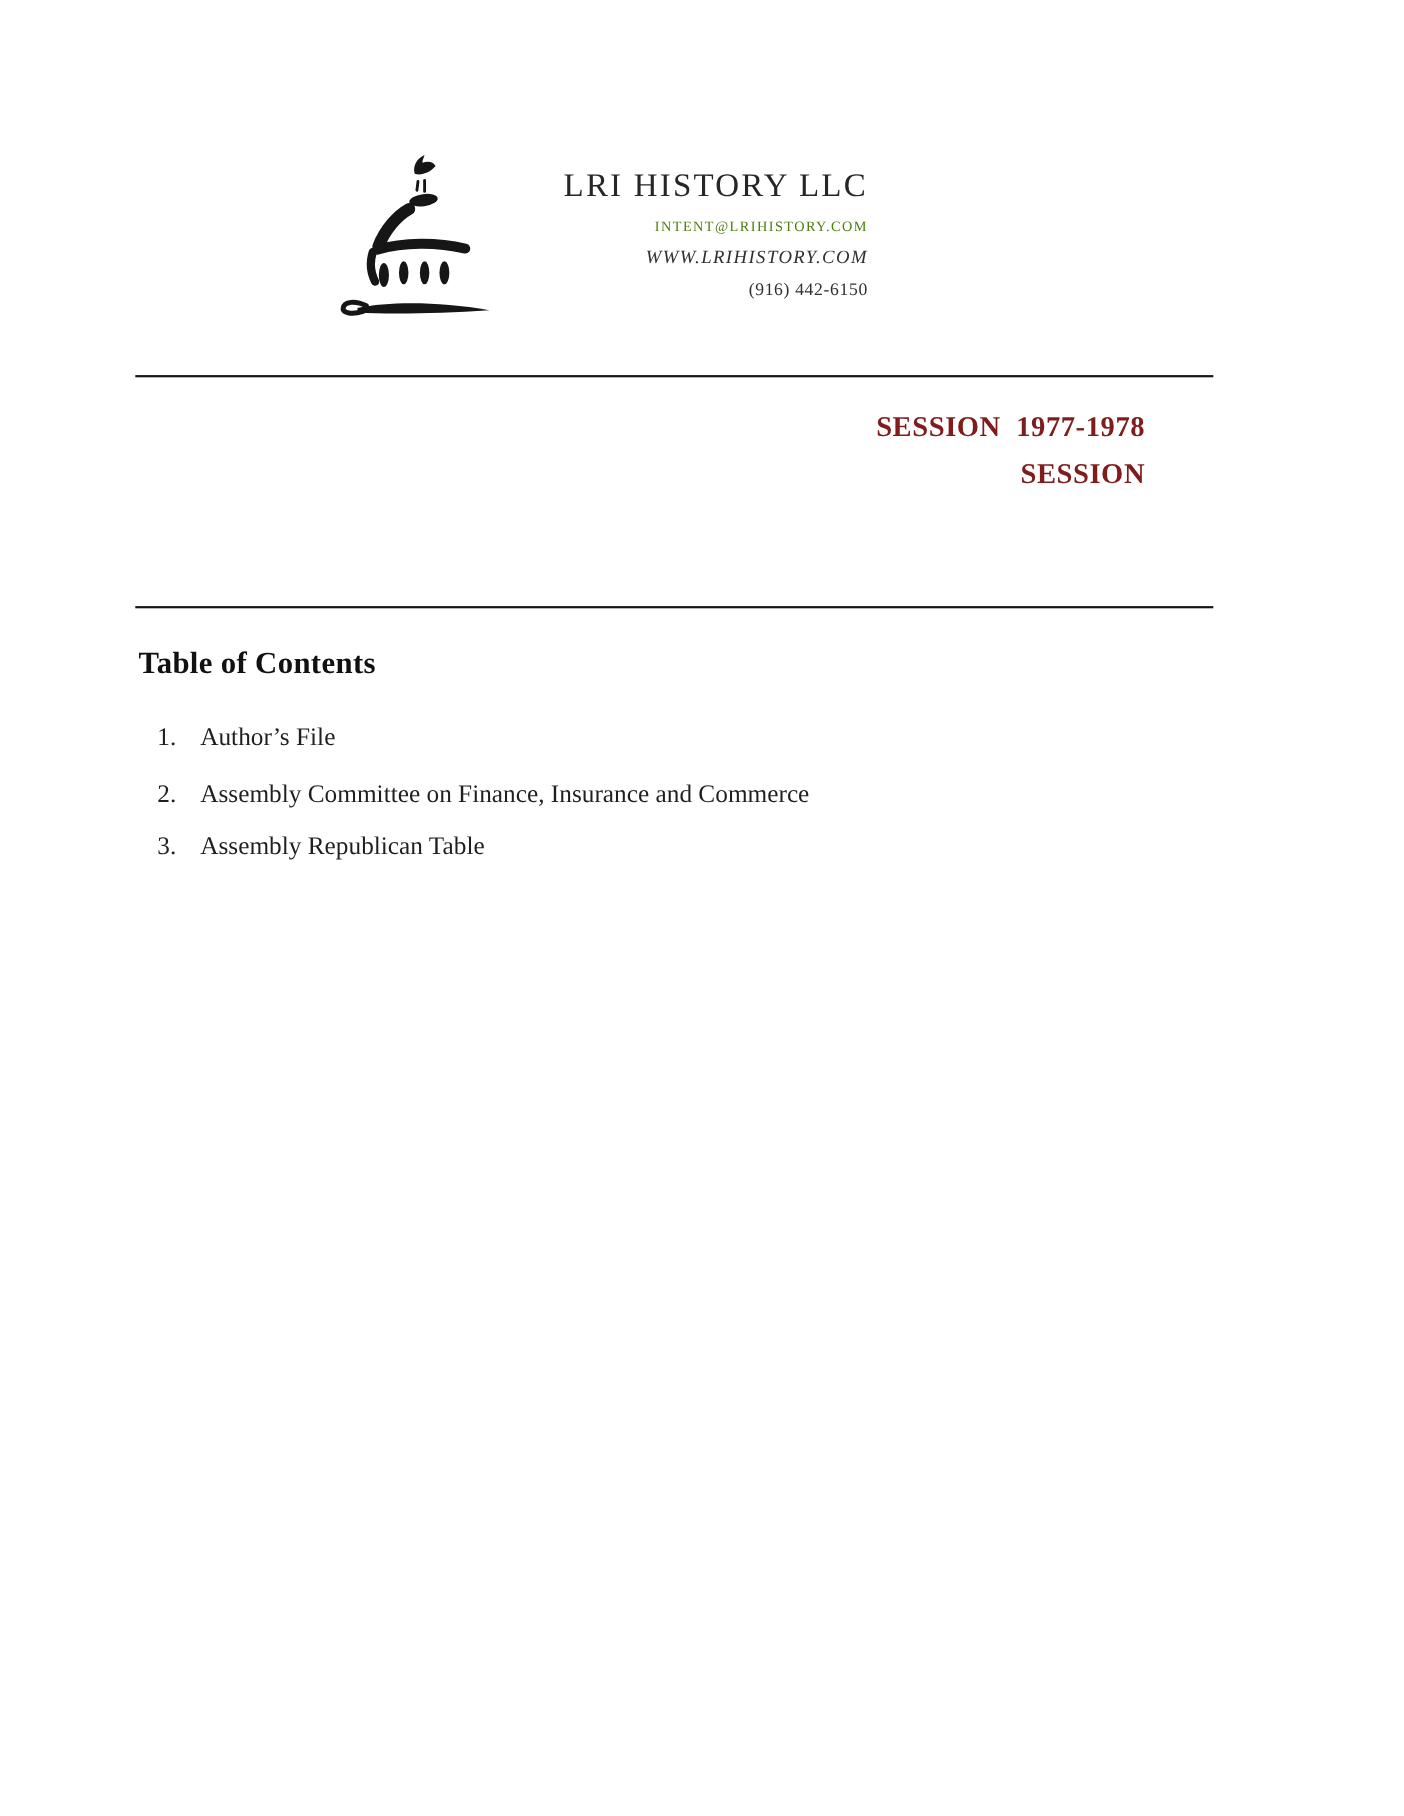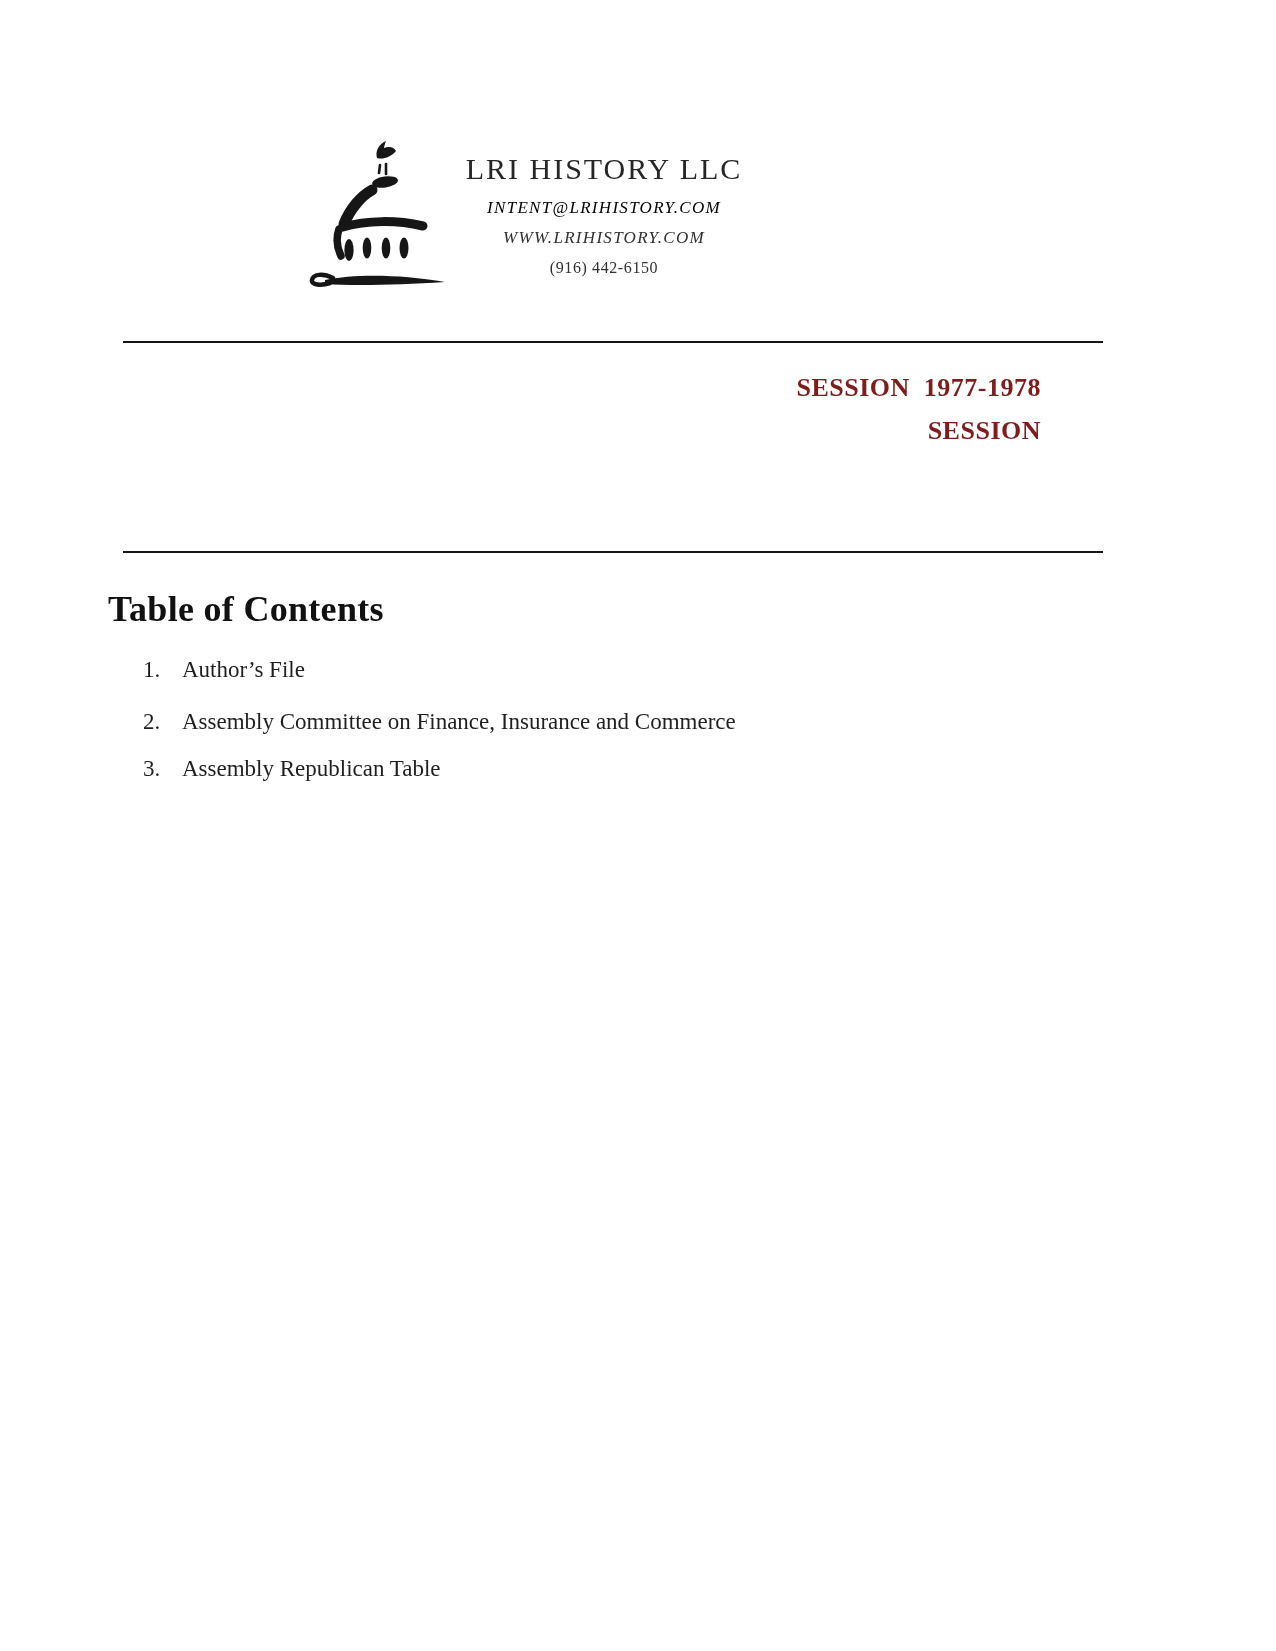--- a/index.html
+++ b/index.html
@@ -23,34 +23,33 @@
     left: 298px;
     top: 132px;
     width: 152px;
     height: 160px;
   }
   .company-block {
     position: absolute;
     left: 419px;
     top: 152px;
     width: 370px;
-    text-align: center;
+    text-align: right;
   }
   .company-name {
     font-size: 30px;
     letter-spacing: 2px;
     color: #262626;
     line-height: 1.1;
   }
   .company-email {
     margin-top: 13px;
-    font-size: 17px;
+    font-size: 13px;
     letter-spacing: 1.3px;
-    color: #000000;
-    font-style: italic;
+    color: #4d7c0f;
   }
   .company-web {
     margin-top: 10px;
     font-size: 17px;
     letter-spacing: 1.3px;
     color: #303030;
     font-style: italic;
   }
   .company-phone {
     margin-top: 11px;
@@ -80,23 +79,23 @@
     font-size: 26px;
     line-height: 43px;
     color: #7f1d1d;
     letter-spacing: 0.5px;
   }
   .session-line { white-space: pre; }
 
   
   .toc-title {
     position: absolute;
-    left: 108px;
+    left: 126px;
     top: 588px;
-    font-size: 36px;
+    font-size: 28px;
     font-weight: bold;
     color: #111111;
     letter-spacing: 0.3px;
   }
   .toc-item {
     position: absolute;
     left: 143px;
     display: flex;
     font-size: 23px;
     color: #1f1f1f;

